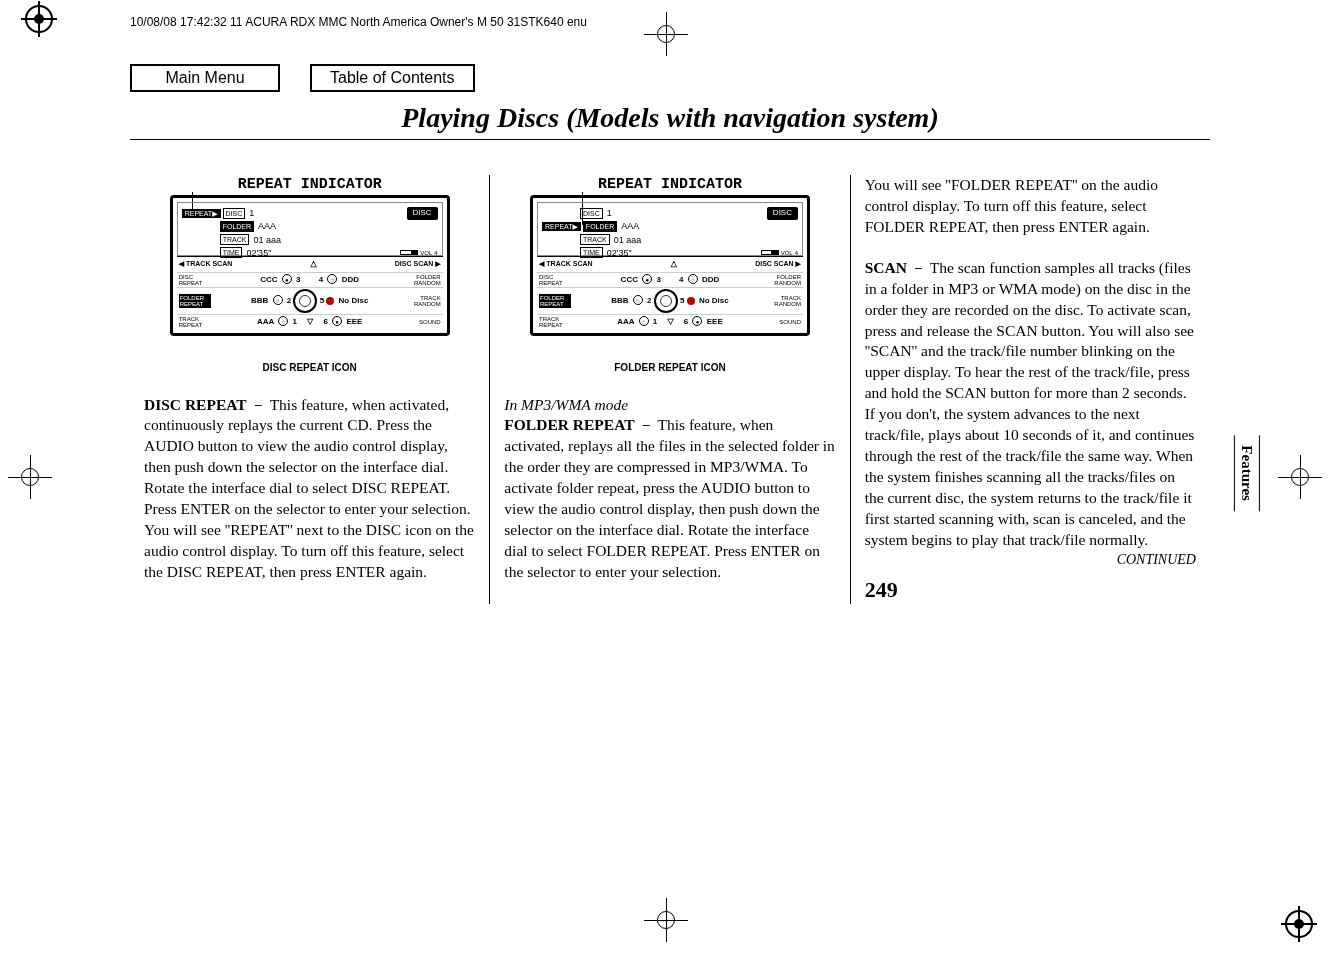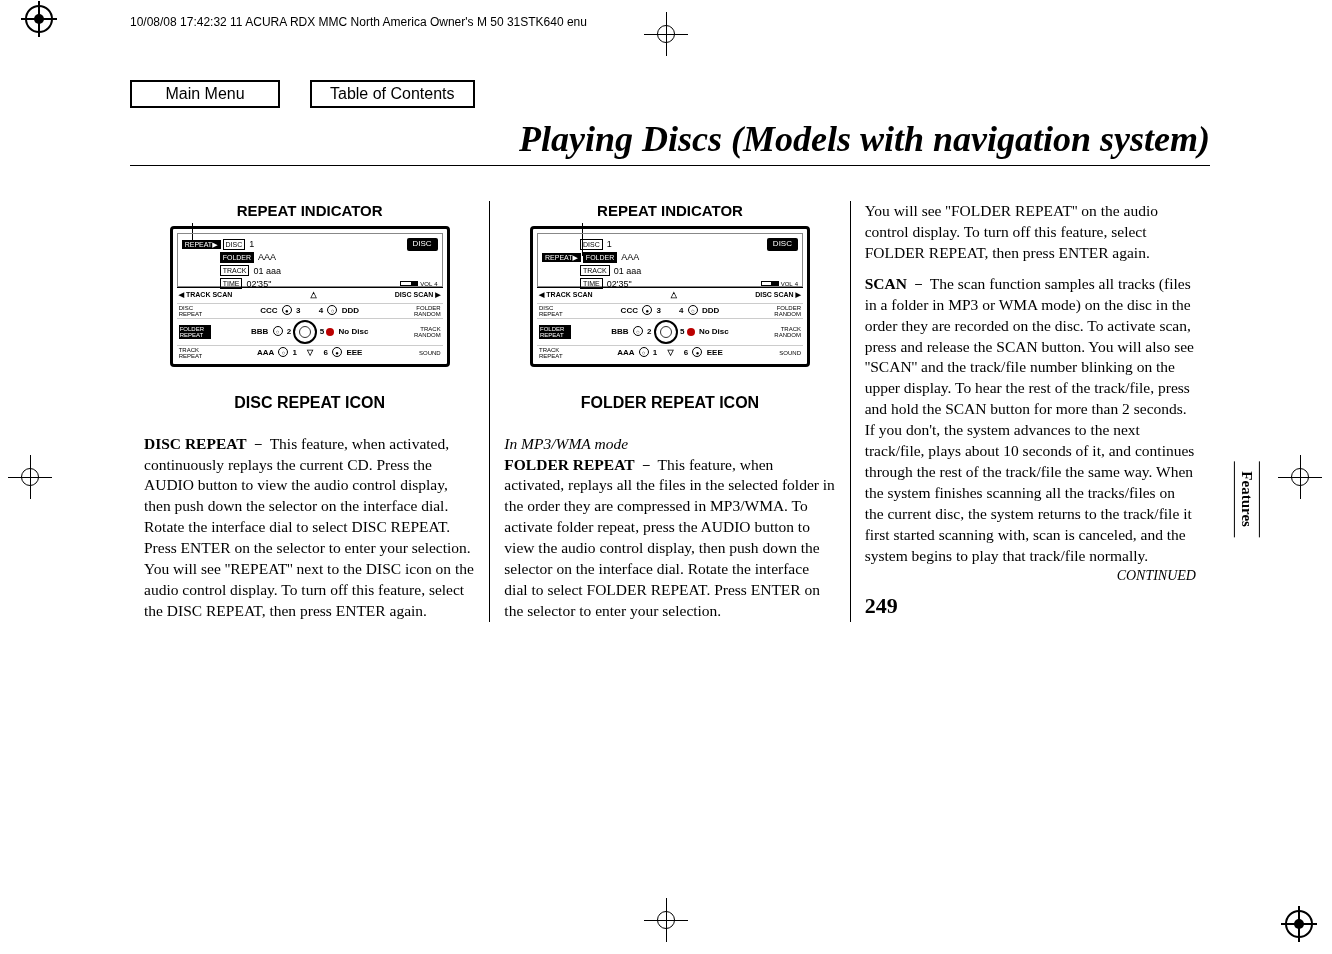--- a/index.html
+++ b/index.html
@@ -16,33 +16,33 @@
     .cross-mark .h { position: absolute; width: 44px; height: 1px; background: #000; left: -22px; }
     .cross-mark .v { position: absolute; height: 44px; width: 1px; background: #000; top: -22px; }
     .cross-mark .c { position: absolute; width: 18px; height: 18px; border: 1px solid #000; border-radius: 50%; left: -9px; top: -9px; }
     .cross-top { left: 666px; top: 34px; }
     .cross-left { left: 30px; top: 477px; }
     .cross-right { left: 1300px; top: 477px; }
     .cross-bottom { left: 666px; top: 920px; }
     
     .header-text { position: absolute; left: 130px; top: 15px; font-size: 12px; font-family: Arial, sans-serif; }
     
-    .page { position: absolute; left: 130px; top: 80px; width: 1080px; }
+    .page { position: absolute; left: 130px; top: 64px; width: 1080px; }
     
     .nav-buttons { display: flex; gap: 30px; margin-bottom: 10px; }
     .nav-btn { border: 2px solid #000; padding: 3px 18px; font-family: Arial, sans-serif; font-size: 16px; background: #fff; display: inline-block; min-width: 150px; text-align: center; }
     
     .title-bar { border-bottom: 1px solid #000; padding-bottom: 5px; margin-bottom: 35px; text-align: right; }
-    .title-bar h1 { font-size: 36px; font-weight: bold; font-family: Georgia, serif; font-style: italic; }
+    .title-bar h1 { font-size: 28px; font-weight: bold; font-family: Georgia, serif; font-style: italic; text-align: center; }
     
     .columns { display: flex; gap: 0; }
     .col { flex: 1; padding: 0 14px; font-size: 15.5px; line-height: 1.35; }
     .col:not(:last-child) { border-right: 1px solid #000; }
     
-    .indicator-label { font-family: Liberation Sans, sans-serif; font-weight: bold; font-size: 15px; text-align: center; margin-bottom: 5px; }
+    .indicator-label { font-family: Liberation Mono, monospace; font-weight: bold; font-size: 15px; text-align: center; }
     
     .display-box { border: 3px solid #000; border-radius: 4px; width: 280px; margin: 0 auto; padding: 4px; font-family: Arial, sans-serif; font-size: 10px; }
     .display-top { border: 1px solid #888; padding: 4px; position: relative; height: 54px; }
     .disc-pill { background: #000; color: #fff; font-size: 8px; padding: 1px 6px; border-radius: 2px; float: right; }
     .label-box { border: 1px solid #000; font-size: 7px; padding: 0 2px; display: inline-block; margin-right: 2px; }
     .repeat-pill { background: #000; color: #fff; font-size: 7px; padding: 0 3px; display: inline-block; }
     .display-row { display: flex; align-items: center; gap: 2px; margin-bottom: 1px; font-size: 9px; }
     .vol-bar { border: 1px solid #000; width: 18px; height: 5px; display: inline-block; position: relative; }
     .vol-bar::after { content: ''; position: absolute; right: 0; top: 0; width: 40%; height: 100%; background: #000; }
     
@@ -53,21 +53,21 @@
     
     .display-bottom { font-size: 7px; }
     .db-row { display: flex; align-items: center; justify-content: space-between; padding: 1px 2px; border-top: 1px solid #ccc; }
     .db-side { font-size: 6px; width: 32px; line-height: 1; }
     .db-side.right { text-align: right; }
     .db-center { flex: 1; text-align: center; font-weight: bold; font-size: 8px; }
     .num-circle { display: inline-block; width: 10px; height: 10px; border-radius: 50%; border: 1px solid #000; font-size: 6px; line-height: 10px; text-align: center; margin: 0 2px; }
     .dial { display: inline-block; width: 24px; height: 24px; border: 2px solid #000; border-radius: 50%; position: relative; vertical-align: middle; }
     .dial::after { content: ''; position: absolute; left: 50%; top: 50%; width: 10px; height: 10px; border: 1px solid #333; border-radius: 50%; transform: translate(-50%,-50%); }
     
-    .icon-label { font-family: Arial, sans-serif; font-weight: bold; font-size: 16px; text-align: center; margin-top: 25px; margin-bottom: 20px; }
+    .icon-label { font-family: Arial, sans-serif; font-weight: bold; font-size: 10px; text-align: center; margin-top: 25px; margin-bottom: 20px; }
     
     .body-text { font-family: Georgia, serif; }
     .body-text strong { font-weight: bold; }
     .body-text em { }
     
     .continued { text-align: right; font-style: italic; font-size: 14px; }
     .page-num { text-align: left; font-weight: bold; font-size: 22px; margin-top: 5px; }
     
     .side-tab { position: absolute; right: -75px; top: 285px; transform: rotate(90deg); font-family: Georgia, serif; font-weight: bold; font-size: 15px; border-top: 1px solid #000; border-bottom: 1px solid #000; padding: 2px 10px; }
     .display-wrap { position: relative; }
@@ -276,21 +276,21 @@
         </div>
       </div>
       <div class="icon-label">FOLDER REPEAT ICON</div>
       <p class="body-text"><em>In MP3/WMA mode</em></p>
       <p class="body-text">
         <strong>FOLDER REPEAT</strong><span> － </span><span>This feature, when activated, replays all the files in the selected folder in the order they are compressed in MP3/WMA. To activate folder repeat, press the AUDIO button to view the audio control display, then push down the selector on the interface dial. Rotate the interface dial to select FOLDER REPEAT. Press ENTER on the selector to enter your selection.</span>
       </p>
     </div>
 
     <div class="col" style="position:relative;">
-      <p class="body-text" style="margin-bottom: 10px;">You will see ''FOLDER REPEAT'' on the audio control display. To turn off this feature, select FOLDER REPEAT, then press ENTER again.</p>
+      <p class="body-text" style="margin-bottom: 20px;">You will see ''FOLDER REPEAT'' on the audio control display. To turn off this feature, select FOLDER REPEAT, then press ENTER again.</p>
       <p class="body-text">
         <strong>SCAN</strong><span> － </span><span>The scan function samples all tracks (files in a folder in MP3 or WMA mode) on the disc in the order they are recorded on the disc. To activate scan, press and release the SCAN button. You will also see ''SCAN'' and the track/file number blinking on the upper display. To hear the rest of the track/file, press and hold the SCAN button for more than 2 seconds. If you don't, the system advances to the next track/file, plays about 10 seconds of it, and continues through the rest of the track/file the same way. When the system finishes scanning all the tracks/files on the current disc, the system returns to the track/file it first started scanning with, scan is canceled, and the system begins to play that track/file normally.</span>
       </p>
       <div class="continued">CONTINUED</div>
       <div class="page-num">249</div>
       <div class="side-tab">Features</div>
     </div>
   </div>
 </div>
 

